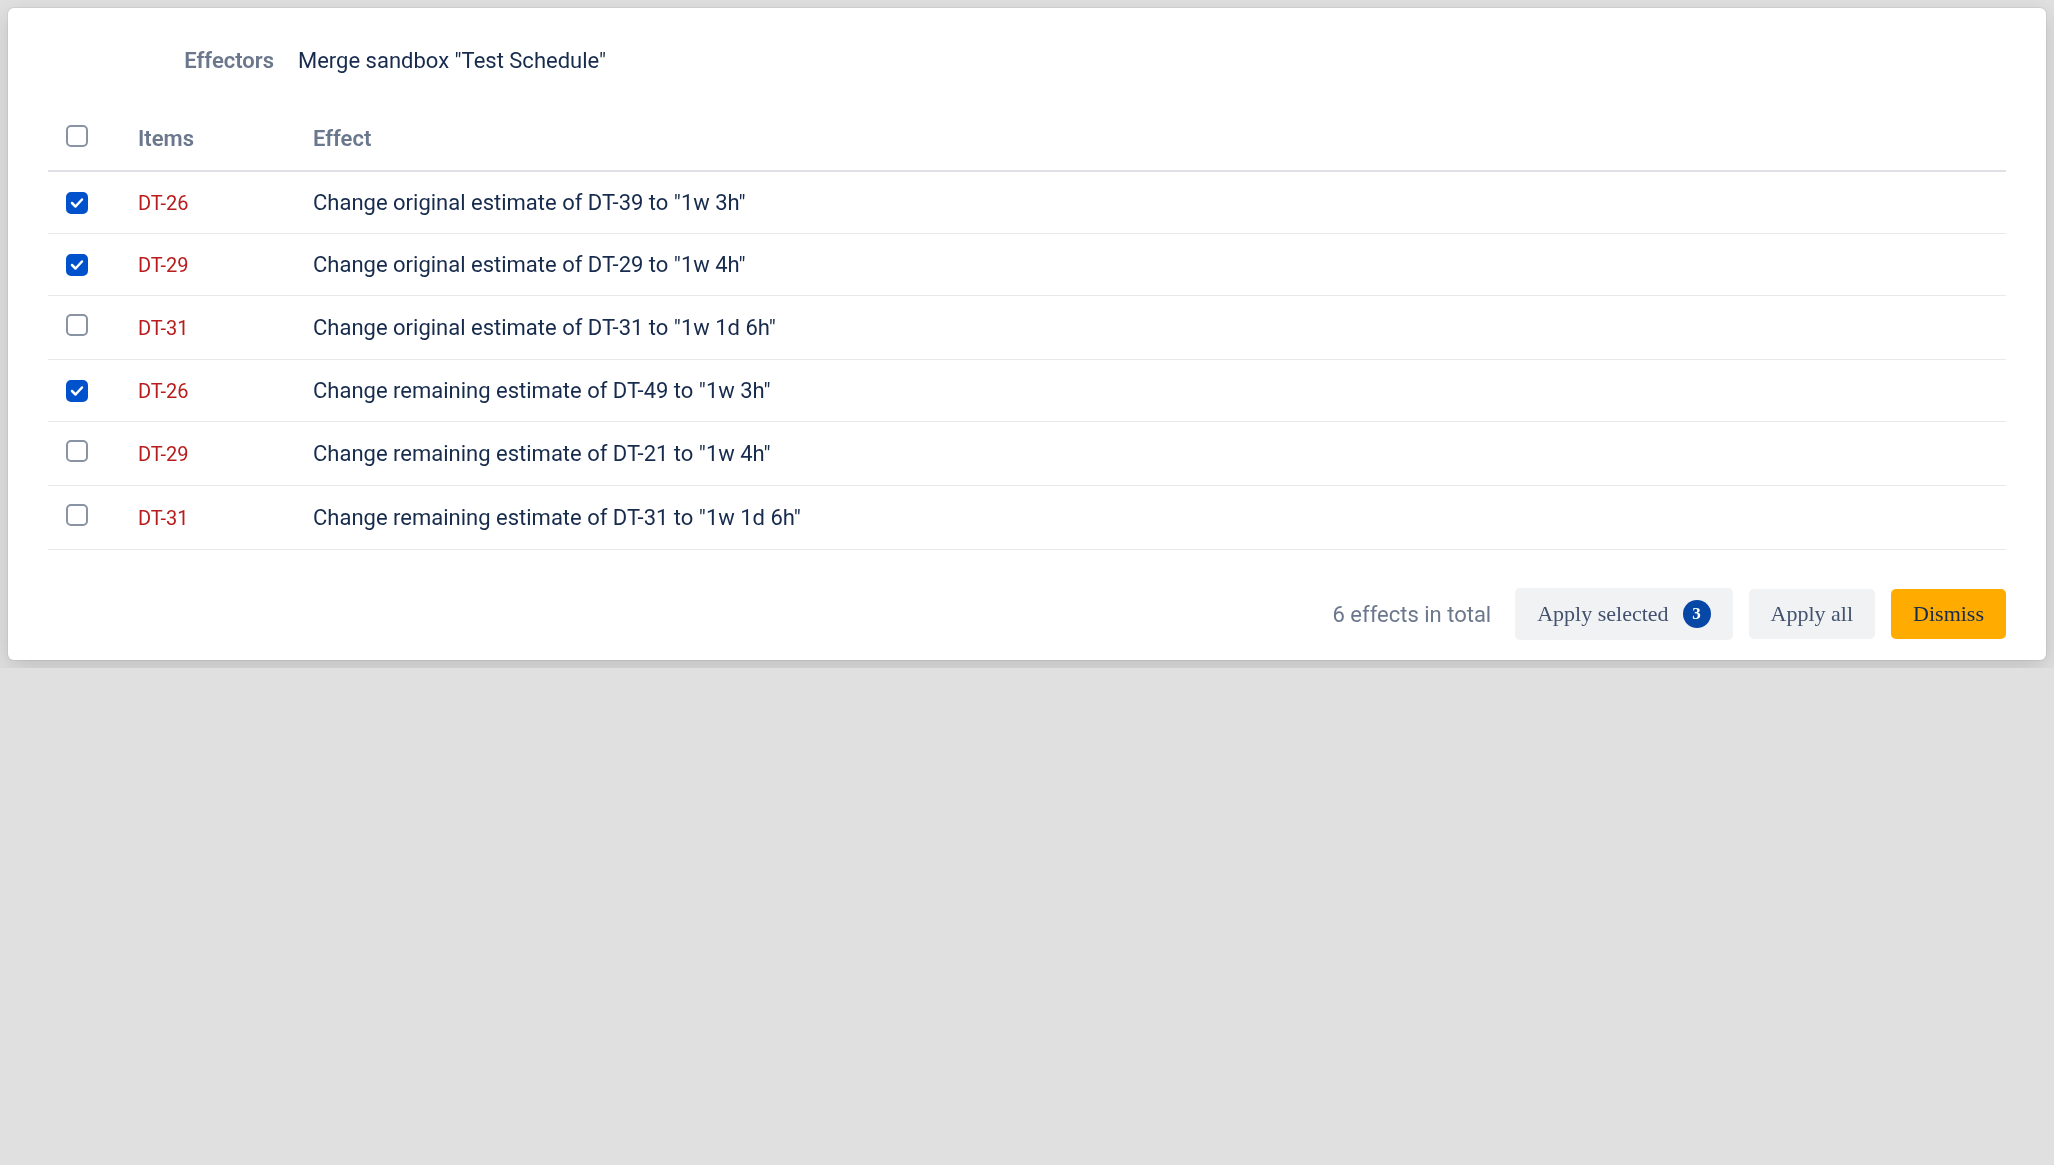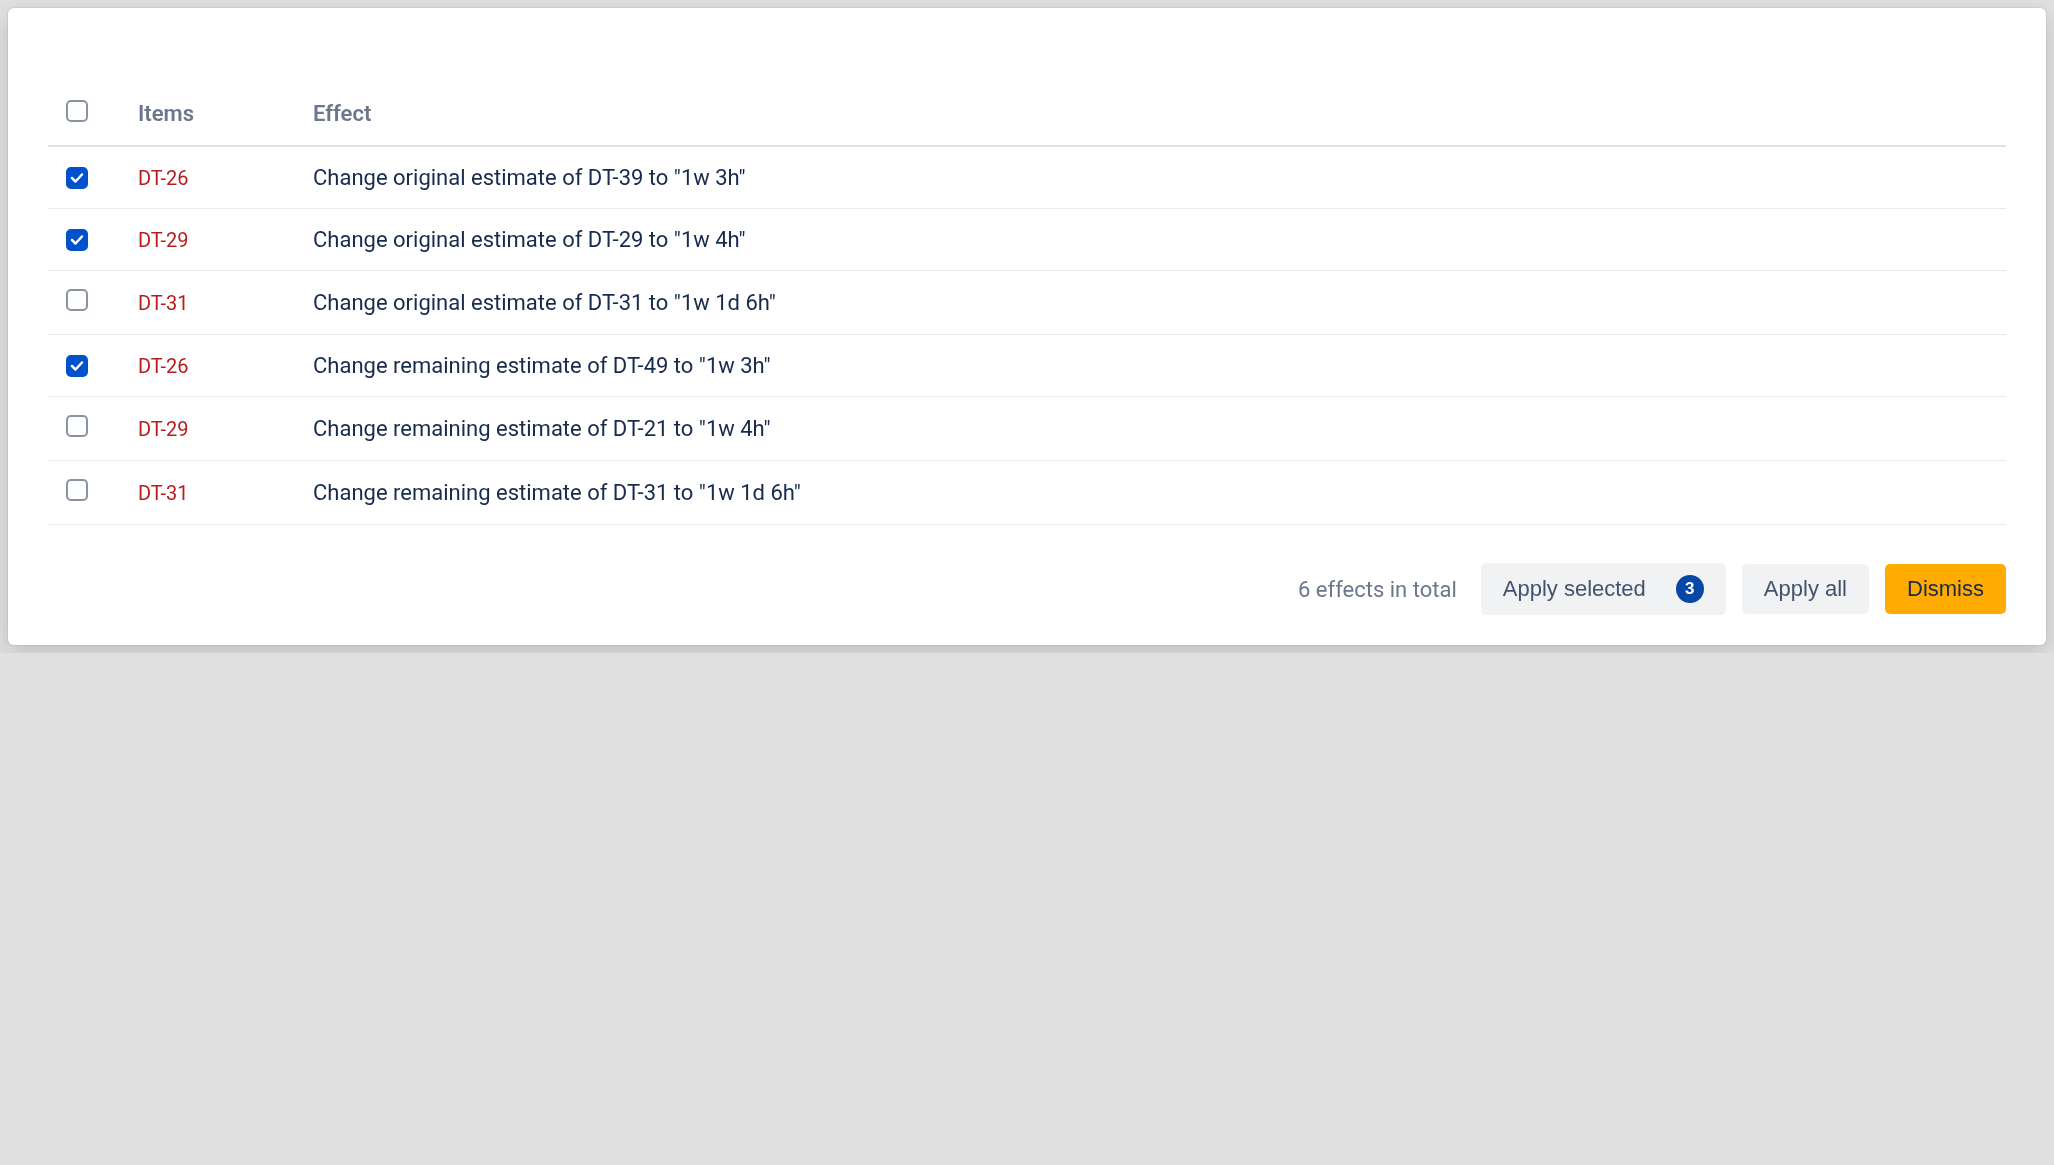--- a/index.html
+++ b/index.html
@@ -112,37 +112,37 @@
       font-size: 20px;
     }
     .effect-text {
       color: #172b4d;
     }
     .modal-footer {
       display: flex;
       justify-content: flex-end;
       align-items: center;
       gap: 16px;
-      padding: 28px 40px 30px 40px;
+      padding: 28px 40px 20px 40px;
     }
     .summary-text {
       color: #6b778c;
       font-size: 22px;
       margin-right: 8px;
     }
     .btn {
       font-size: 22px;
       padding: 12px 22px;
       border-radius: 5px;
       border: none;
       cursor: pointer;
       display: inline-flex;
       align-items: center;
-      gap: 30px;
-      font-family: Liberation Sans, sans-serif;
+      gap: 14px;
+      font-family: Liberation Serif, serif;
     }
     .btn-default {
       background: #f1f2f4;
       color: #42526e;
     }
     .btn-warning {
       background: #ffab00;
       color: #172b4d;
     }
     .badge {
@@ -159,20 +159,24 @@
     }
   </style>
 </head>
 <body>
 
 <div class="modal">
 
 
   <div class="modal-body">
 
+    <div class="meta-row">
+      <div class="meta-label">Effectors</div>
+      <div class="meta-value">Merge sandbox "Test Schedule"</div>
+    </div>
 
 
     <table class="effects-table">
       <thead>
         <tr>
           <th class="col-check">
             <span class="checkbox">
               
             </span>
           </th>

